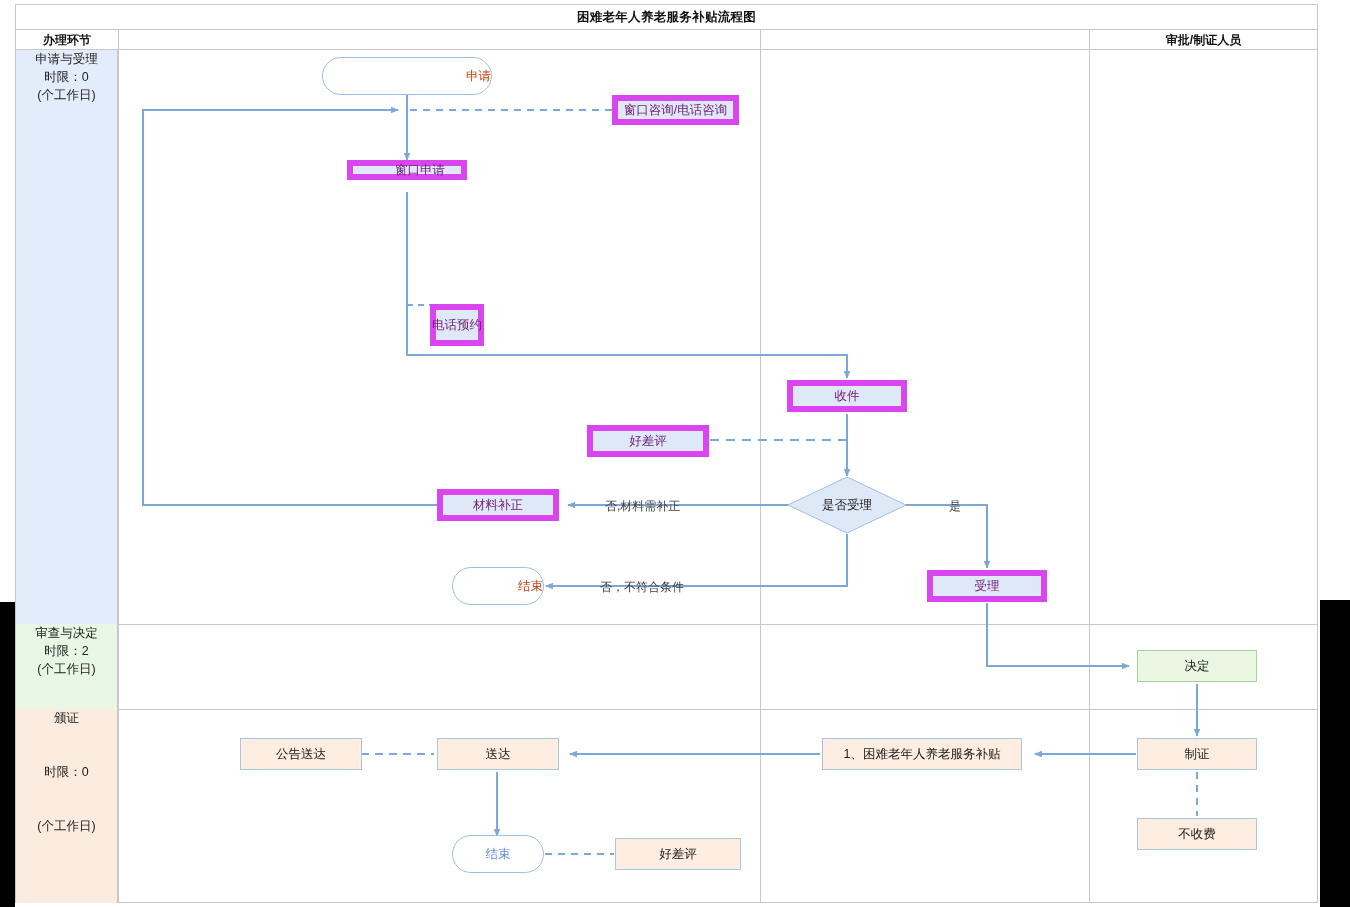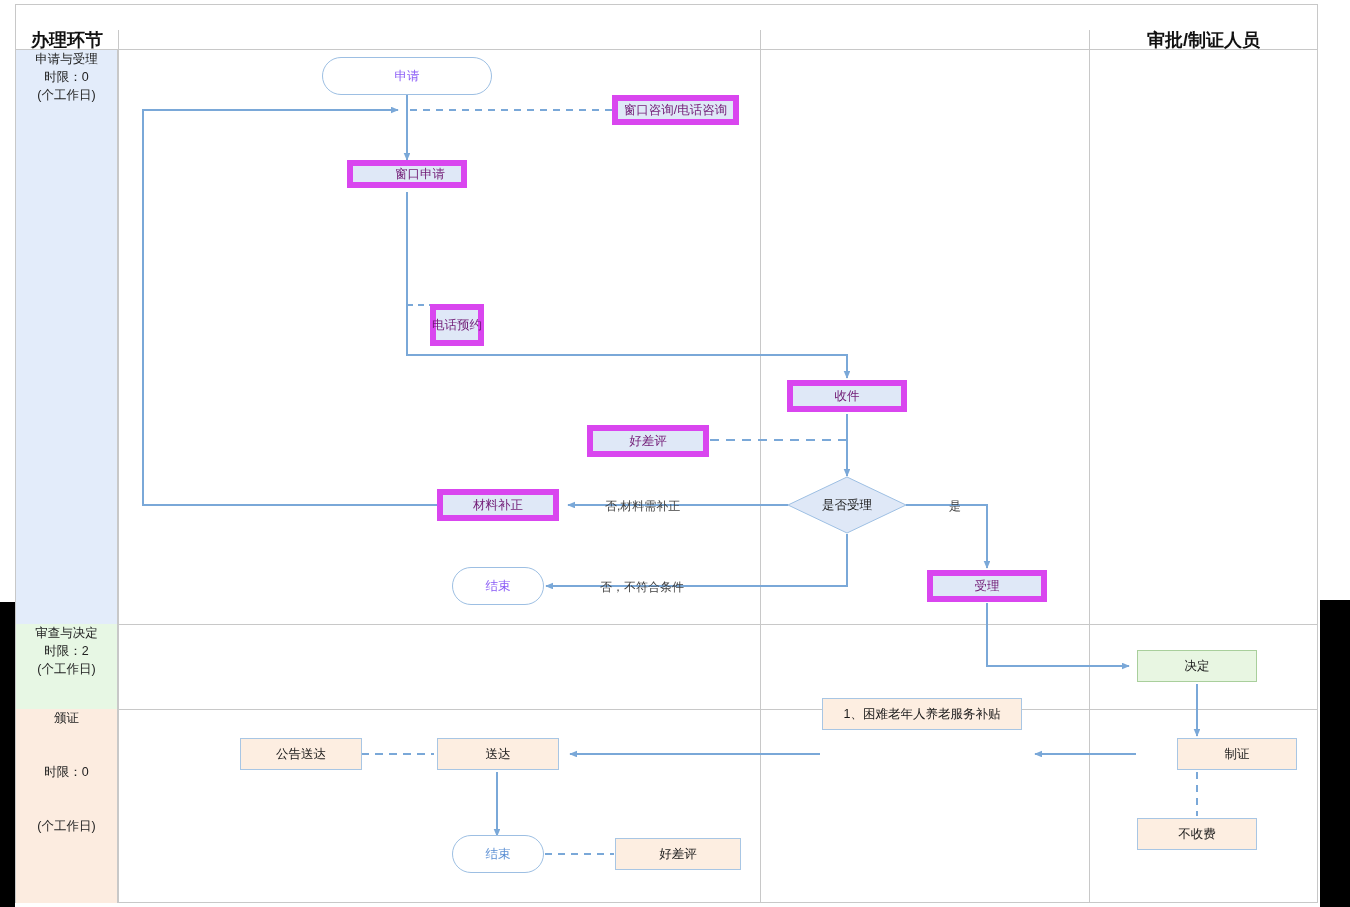--- a/index.html
+++ b/index.html
@@ -18,58 +18,61 @@
   .hline{position:absolute;left:0;right:0;height:1px;background:#c8c8c8;}
 
   #title-row{position:absolute;left:0;top:0;width:100%;height:25px;
              display:flex;align-items:center;justify-content:center;
              border-bottom:1px solid #c8c8c8;box-sizing:border-box;}
   #title-row .t{font-size:12.5px;font-weight:bold;color:#111;letter-spacing:.3px;}
 
   #head-row{position:absolute;left:0;top:25px;width:100%;height:20px;
             border-bottom:1px solid #c8c8c8;box-sizing:border-box;}
   .hcell{position:absolute;top:0;height:20px;display:flex;align-items:center;
-         justify-content:center;font-size:18px;font-weight:bold;color:#111;}
+         justify-content:center;font-size:12px;font-weight:bold;color:#111;}
 
   
   .stage{position:absolute;left:0;width:102px;display:flex;flex-direction:column;
          align-items:center;text-align:center;
          font-size:12.5px;color:#222;line-height:1.45;
          border-right:1px solid #c8c8c8;box-sizing:border-box;}
   #stage-1{top:45px;height:574px;background:#e3ecfa;}
   #stage-2{top:619px;height:85px;background:#e7f7e4;}
   #stage-3{top:704px;height:194px;background:#fcece0;gap:36px;}
   .stage span{display:block;}
 
   
   #diagram{position:absolute;left:0;top:0;width:1350px;height:907px;pointer-events:none;}
 
   
   .node{position:absolute;box-sizing:border-box;display:flex;align-items:center;
         justify-content:center;text-align:center;font-size:12.5px;line-height:1.2;
         white-space:nowrap;}
   .n-blue{background:#dfe8f7;border:6px solid #d946ef;color:#701a75;}
-  .n-blue-round{background:#ffffff;border:1px solid #9dbfe3;color:#8b5cf6;border-radius:26px;}
+  .n-blue-round{background:#ffffff;border:1px solid #9dbfe3;color:#c2410c;border-radius:26px;justify-content:flex-end;}
   .n-green{background:#e8f6e2;border:1px solid #a9cf9c;color:#1a1a1a;}
   .n-peach{background:#fdeee1;border:1px solid #a8c6e4;color:#1a1a1a;}
   .n-peach-round{background:#ffffff;border:1px solid #9dbfe3;color:#5b8fd4;border-radius:26px;}
   .diamond-label{position:absolute;display:flex;align-items:center;justify-content:center;
                  font-size:12.5px;color:#1a1a1a;white-space:nowrap;}
   .edge-label{position:absolute;font-size:12px;color:#3f3f3f;white-space:nowrap;}
 </style>
 </head>
 <body>
 
 <div id="page">
 
   <div class="bleed" id="bleed-left"></div>
   <div class="bleed" id="bleed-right"></div>
 
   <div id="table">
 
+    <div id="title-row">
+      <span class="t">困难老年人养老服务补贴流程图</span>
+    </div>
 
     <div id="head-row">
       <div class="hcell" style="left:0;width:102px;">办理环节</div>
       <div class="hcell" style="left:1073px;width:229px;">审批/制证人员</div>
     </div>
 
     <div class="vline" style="left:102px;top:25px;"></div>
     <div class="vline" style="left:744px;top:25px;"></div>
     <div class="vline" style="left:1073px;top:25px;"></div>
 
@@ -142,21 +145,21 @@
   </svg>
 
   <div class="node n-blue-round" style="left:322px;top:57px;width:170px;height:38px;">
     <span>申请</span>
   </div>
 
   <div class="node n-blue" style="left:612px;top:95px;width:127px;height:30px;">
     <span>窗口咨询/电话咨询</span>
   </div>
 
-  <div class="node n-blue" style="left:347px;top:160px;width:120px;height:28px;padding-left:26px;">
+  <div class="node n-blue" style="left:347px;top:160px;width:120px;height:20px;padding-left:26px;">
     <span>窗口申请</span>
   </div>
 
   <div class="node n-blue" style="left:430px;top:284px;width:54px;height:42px;margin-top:20px;">
     <span>电话预约</span>
   </div>
 
   <div class="node n-blue" style="left:787px;top:380px;width:120px;height:32px;">
     <span>收件</span>
   </div>
@@ -178,29 +181,29 @@
   </div>
 
   <div class="node n-blue" style="left:927px;top:570px;width:120px;height:32px;">
     <span>受理</span>
   </div>
 
   <div class="node n-green" style="left:1137px;top:650px;width:120px;height:32px;">
     <span>决定</span>
   </div>
 
-  <div class="node n-peach" style="left:1137px;top:738px;width:120px;height:32px;margin-left:40px;">
+  <div class="node n-peach" style="left:1137px;top:738px;width:120px;height:32px;">
     <span>制证</span>
   </div>
 
   <div class="node n-peach" style="left:1137px;top:818px;width:120px;height:32px;">
     <span>不收费</span>
   </div>
 
-  <div class="node n-peach" style="left:822px;top:698px;width:200px;height:32px;">
+  <div class="node n-peach" style="left:822px;top:738px;width:200px;height:32px;">
     <span>1、困难老年人养老服务补贴</span>
   </div>
 
   <div class="node n-peach" style="left:437px;top:738px;width:122px;height:32px;">
     <span>送达</span>
   </div>
 
   <div class="node n-peach" style="left:240px;top:738px;width:122px;height:32px;">
     <span>公告送达</span>
   </div>

